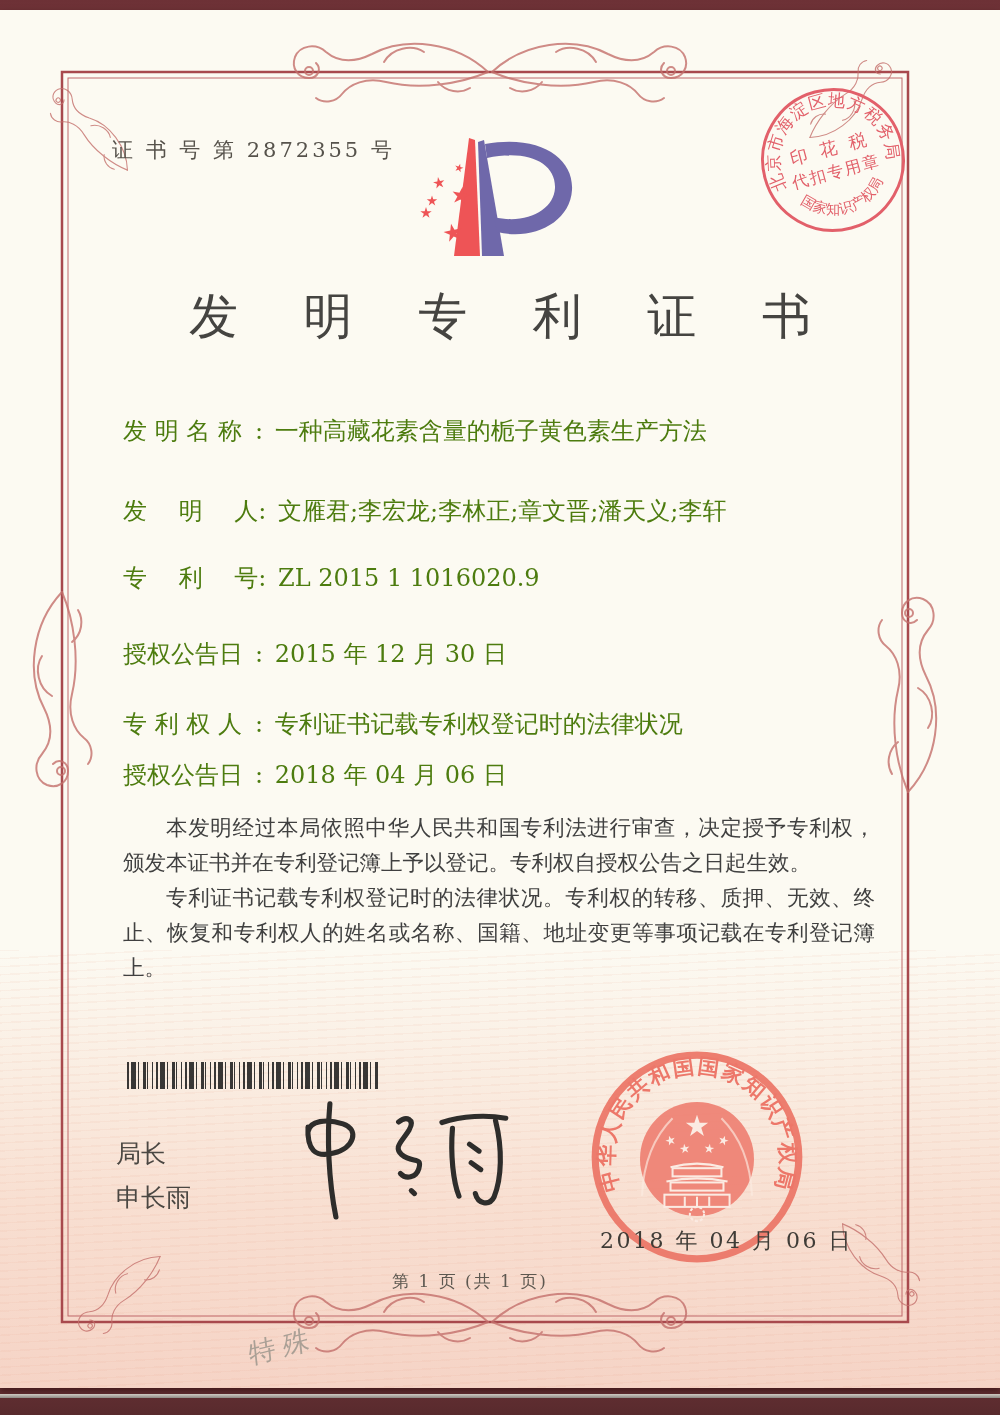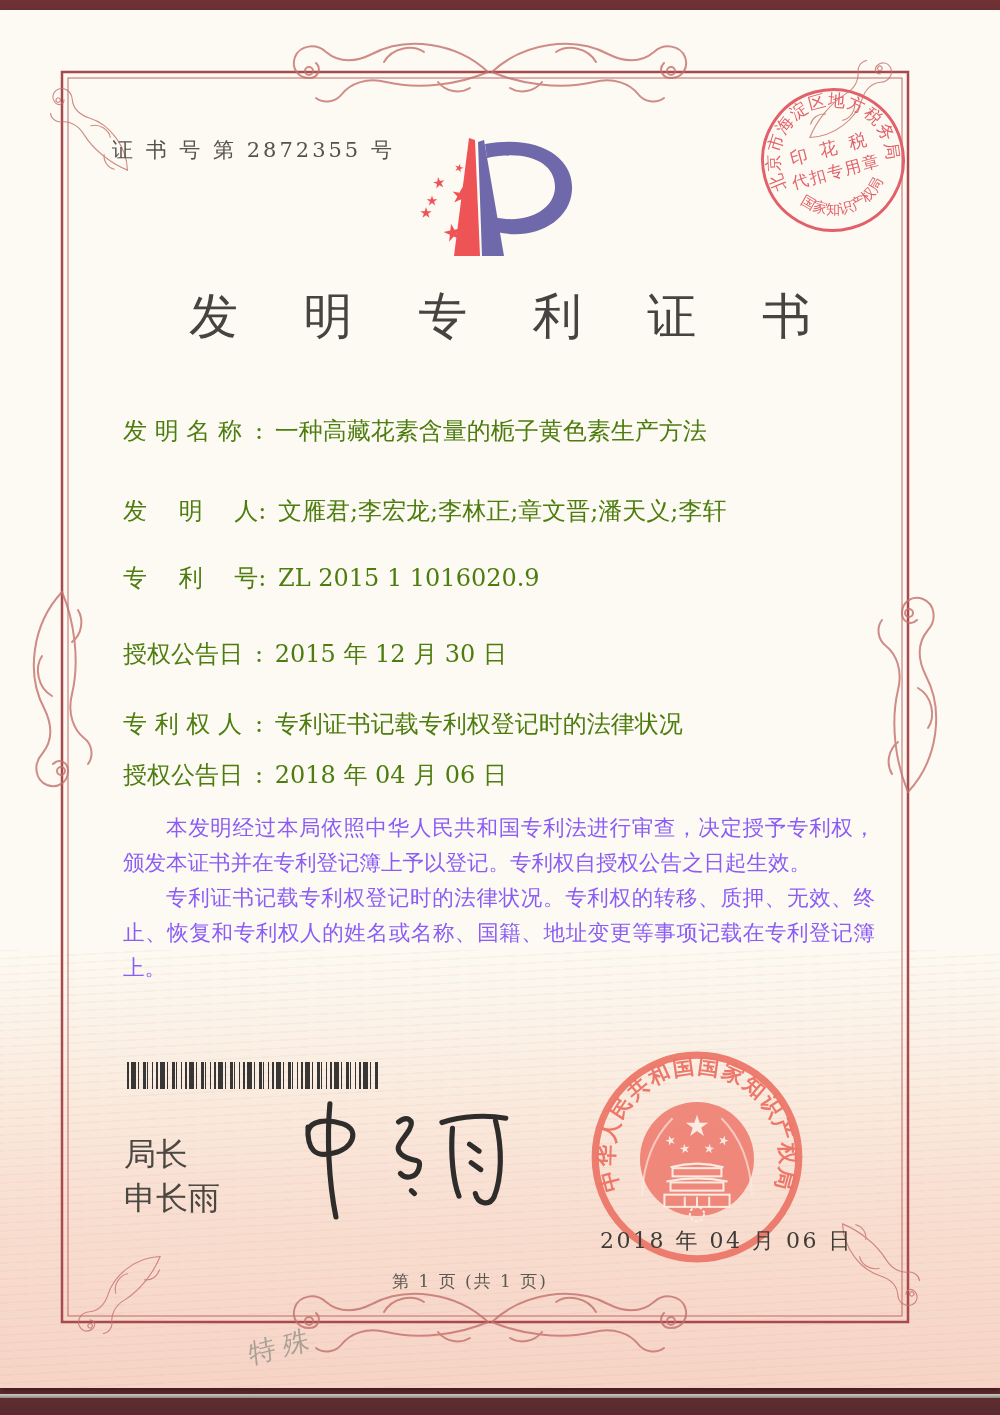--- a/index.html
+++ b/index.html
@@ -19,31 +19,31 @@
   .logo-svg{position:absolute;left:368px;top:118px;width:240px;height:160px;}
   .stamp-svg{position:absolute;left:745px;top:62px;width:176px;height:176px;transform:rotate(-15deg);}
   .doc-title{position:absolute;left:0;top:274px;width:100%;text-align:center;font-size:49px;
              font-weight:400;color:#454441;letter-spacing:25px;text-indent:25px;}
 
   .field-row{position:absolute;left:123px;font-size:24px;color:#4d7c0f;white-space:nowrap;}
   .field-label{display:inline-block;min-width:132px;}
   .field-value{margin-left:4px;}
   .fr0{top:405px}.fr1{top:485px}.fr2{top:552px}.fr3{top:628px}.fr4{top:698px}.fr5{top:749px}
 
-  .paragraphs{position:absolute;left:123px;top:800px;width:752px;font-size:21.5px;color:#8b5cf6;
+  .paragraphs{position:absolute;left:123px;top:800px;width:752px;font-size:21.5px;color:#404040;
               text-align:justify;line-height:35px;}
   .paragraphs p{margin:0;text-indent:2em;}
 
   .barcode{position:absolute;left:127px;top:1052px;width:252px;height:27px;opacity:.88;
     background:repeating-linear-gradient(90deg,
       #1e1e1e 0 2px,transparent 2px 4px,#1e1e1e 4px 9px,transparent 9px 11px,
       #1e1e1e 11px 12px,transparent 12px 16px,#1e1e1e 16px 19px,transparent 19px 20px,
       #1e1e1e 20px 21px,transparent 21px 25px,#1e1e1e 25px 26px,transparent 26px 29px);}
 
-  .signer{position:absolute;left:124px;top:1122px;font-size:32px;color:#4b4742;line-height:44px;
+  .signer{position:absolute;left:116px;top:1122px;font-size:25px;color:#4b4742;line-height:44px;
           font-family:"DejaVu Sans","Liberation Sans",sans-serif;}
   .sig-svg{position:absolute;left:268px;top:1082px;width:268px;height:136px;transform:rotate(-2deg);}
 
   .seal-svg{position:absolute;left:585px;top:1035px;width:224px;height:224px;opacity:.92;}
   .seal-date{position:absolute;left:600px;top:1216px;font-size:22px;color:#3f3c37;letter-spacing:2.5px;white-space:nowrap;}
 
   .footer-page{position:absolute;left:0;top:1260px;width:940px;text-align:center;font-size:17px;color:#5d5850;letter-spacing:2px;}
 
   .pencil-note{position:absolute;left:248px;top:1318px;font-size:27px;color:#98938a;
       letter-spacing:8px;transform:rotate(-14deg) skewX(-8deg);opacity:.8;

